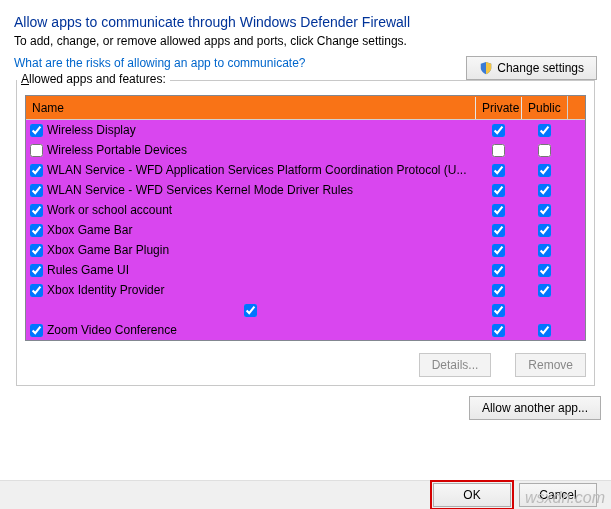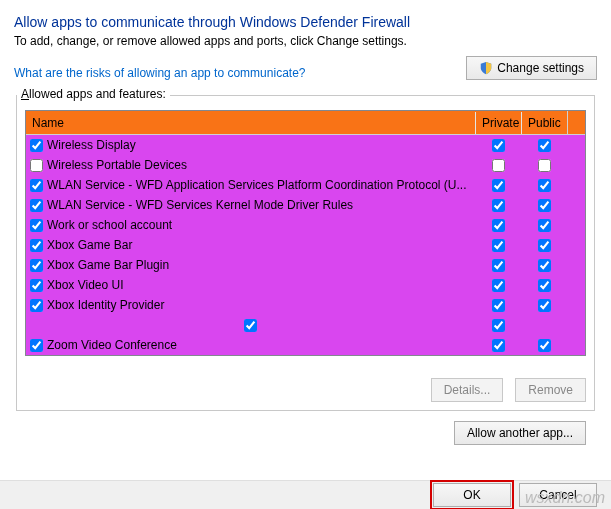--- a/index.html
+++ b/index.html
@@ -1,42 +1,42 @@
 <!DOCTYPE html>
 <html><head>
   <meta charset="utf-8">
   <style>
     * { box-sizing: border-box; font-family: "Segoe UI", Tahoma, sans-serif; }
     body { margin: 0; width: 611px; height: 509px; background: #fff; font-size: 12px; color: #000; }
     .content { padding: 10px 14px 0 14px; }
     h1.title { color: #003399; font-size: 14px; font-weight: 400; margin: 4px 0 4px 0; }
     .subtitle { margin: 2px 0 8px 0; }
-    .help-row { display: flex; align-items: flex-end; justify-content: space-between; margin-bottom: 15px; }
+    .help-row { display: flex; align-items: flex-start; justify-content: space-between; margin-bottom: 0; }
     a.help-link { color: #0066cc; text-decoration: none; }
     .btn { background: linear-gradient(#f7f7f7,#e9e9e9); border: 1px solid #adadad; padding: 3px 12px; font-size: 12px; height: 24px; display: inline-flex; align-items: center; gap: 4px; cursor: pointer; }
     .btn:disabled { color: #888; border-color: #c8c8c8; background: #f3f3f3; cursor: default; }
     .shield { width: 14px; height: 14px; }
     .groupbox { border: 1px solid #c8c8c8; padding: 8px 8px 8px 8px; position: relative; margin-bottom: 10px; }
     .groupbox-label { position: absolute; top: -9px; left: 0; background: #fff; padding: 0 4px; }
     .groupbox-label .accel { text-decoration: underline; }
     .list-wrap { border: 1px solid #828790; margin-top: 6px; }
     .cols { display: grid; grid-template-columns: 1fr 46px 46px 18px; align-items: center; }
     .header { background: #f97316; border-bottom: 1px solid #d0d0d0; height: 24px; }
     .header > div { padding: 4px 6px; font-weight: 400; }
     .rows { max-height: 220px; overflow-y: scroll; background: #d946ef; }
     .row { height: 20px; }
     .row .name-cell { display: flex; align-items: center; gap: 4px; padding: 0 0 0 4px; white-space: nowrap; overflow: hidden; text-overflow: ellipsis; }
     .row .chk-cell { display: flex; justify-content: center; align-items: center; }
     input[type=checkbox] { width: 13px; height: 13px; margin: 0; }
     
     .rows::-webkit-scrollbar { width: 18px; }
     .rows::-webkit-scrollbar-track { background: #f0f0f0; border-left: 1px solid #d0d0d0; }
     .rows::-webkit-scrollbar-thumb { background: #cdcdcd; border: 1px solid #b0b0b0; }
-    .group-actions { display: flex; justify-content: flex-end; gap: 12px; margin-top: 22px; }
-    .allow-row { display: flex; justify-content: flex-end; padding-right: 25px; margin-bottom: 14px; }
+    .group-actions { display: flex; justify-content: flex-end; gap: 24px; margin-top: 12px; }
+    .allow-row { display: flex; justify-content: flex-end; padding-right: 10px; margin-bottom: 14px; }
     .footer { border-top: 1px solid #dfdfdf; background: #f0f0f0; padding: 2px 14px; display: flex; justify-content: flex-end; gap: 8px; position: absolute; left:0; right:0; bottom:0; }
     .footer .btn { width: 78px; justify-content: center; }
     .ok-highlight { outline: 2px solid #d40000; outline-offset: 1px; }
     .watermark { position:absolute; bottom:2px; right:6px; font-size:16px; color:#bbb; font-style: italic; }
     
     .scroll-col { border-left: 1px solid #d0d0d0; height: 100%; }
     .col-divider { border-left: 1px solid #e5e5e5; }
   </style>
 </head>
 <body>
@@ -149,21 +149,21 @@
             <div class="chk-cell">
               <input type="checkbox" checked="" style="">
             </div>
             <div class="chk-cell">
               <input type="checkbox" checked="" style="">
             </div>
           </div>
           <div class="cols row">
             <div class="name-cell">
               <input type="checkbox" checked="" style="">
-              <span>Xbox Video UI</span>
+              <span>Rules Game UI</span>
             </div>
             <div class="chk-cell">
               <input type="checkbox" checked="" style="">
             </div>
             <div class="chk-cell">
               <input type="checkbox" checked="" style="">
             </div>
           </div>
           <div class="cols row">
             <div class="name-cell">

